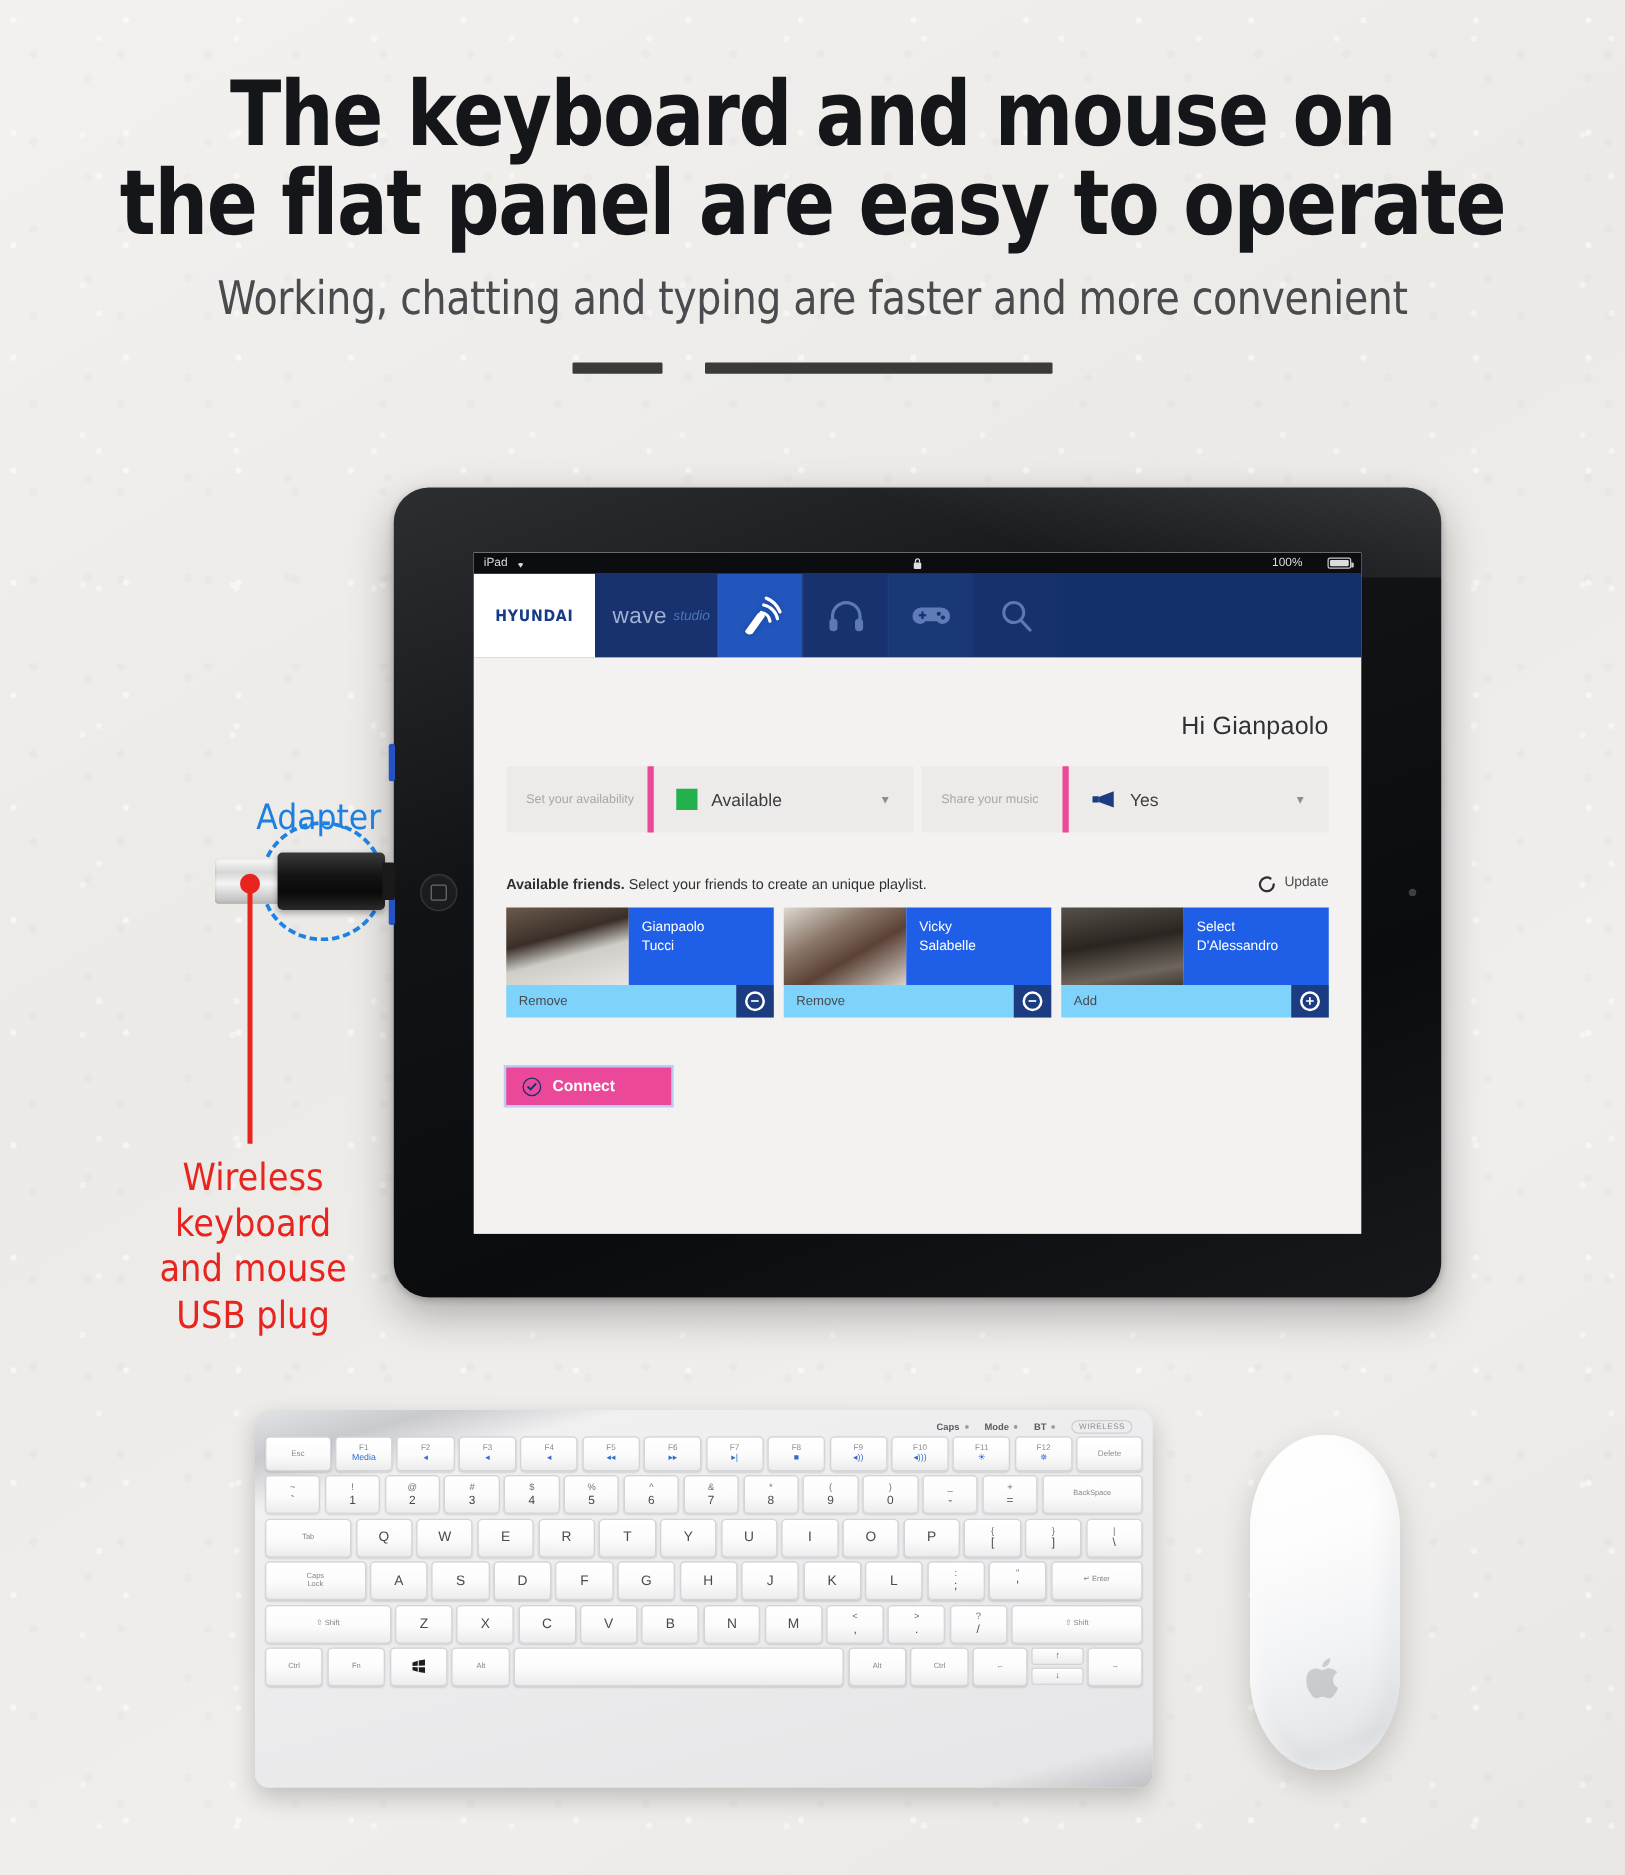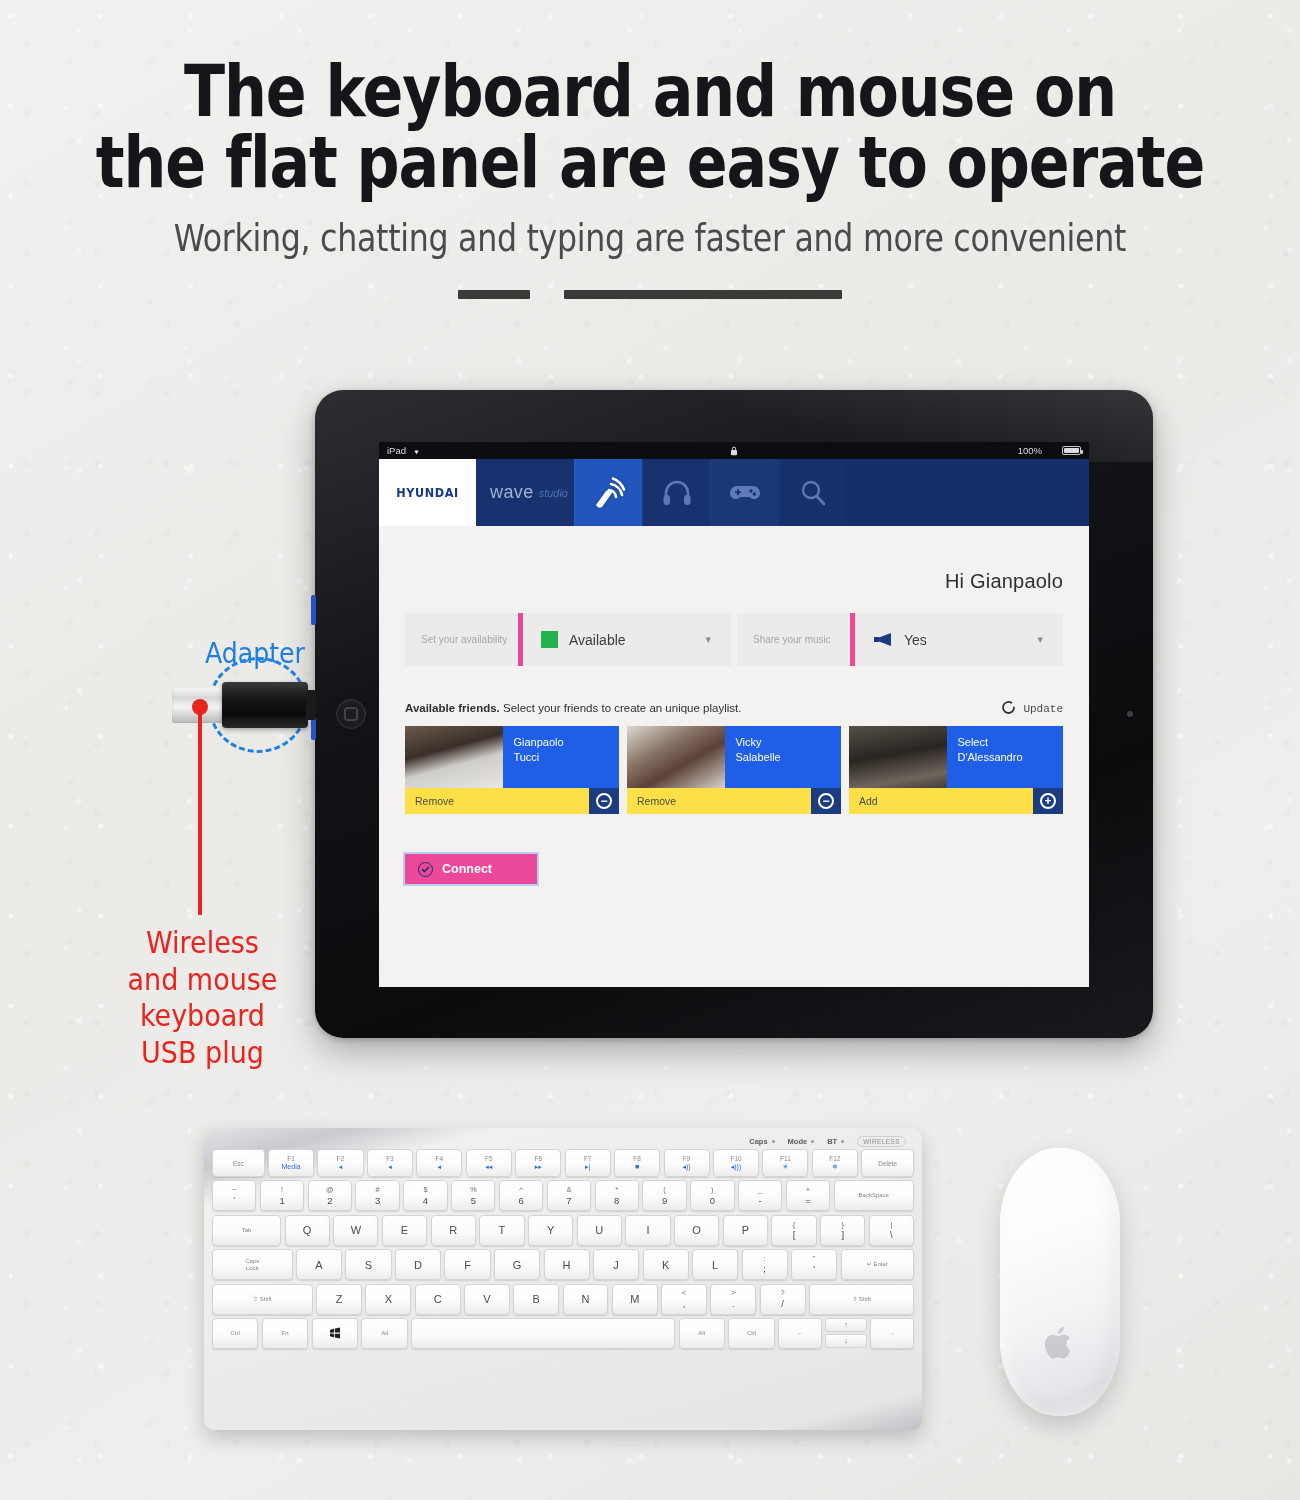--- a/index.html
+++ b/index.html
@@ -163,32 +163,32 @@
   .setting-value {
     flex: 1; display: flex; align-items: center; gap: 11px; padding-left: 18px;
     font-size: 14px; color: #3b3c3f;
   }
   .green-sq { width: 17px; height: 17px; background: #22b14c; }
   .caret { margin-left: auto; margin-right: 20px; color: #8e8e8e; font-size: 11px; }
 
   .friends-head { display: flex; align-items: center; margin-bottom: 11px; }
   .friends-text { font-size: 11.5px; color: #2f3033; }
   .friends-text b { font-weight: 700; }
-  .update-wrap { margin-left: auto; display: flex; align-items: flex-end; gap: 7px; font-family: Liberation Mono, monospace; }
+  .update-wrap { margin-left: auto; display: flex; align-items: flex-start; gap: 7px; }
   .update-lbl { font-size: 11px; color: #4a4b4e; }
 
   .cards { display: flex; gap: 8px; }
   .card { flex: 1; }
   .card-top { display: flex; height: 62px; }
   .card-photo { width: 46%; background-size: cover; background-position: center; }
   .card-name {
     flex: 1; background: #1f5fe8; color: #fff;
     font-size: 11px; line-height: 1.35; padding: 9px 0 0 10px;
   }
-  .card-bot { display: flex; height: 26px; background: #fde047; align-items: center; }
+  .card-bot { display: flex; height: 26px; background: #7dd3fc; align-items: center; }
   .card-action { font-size: 10.5px; color: #4a4b4e; padding-left: 10px; }
   .card-btn {
     margin-left: auto; width: 30px; height: 26px; background: #1b3c80;
     display: flex; align-items: center; justify-content: center;
   }
   .circ-btn {
     width: 16px; height: 16px; border-radius: 50%; border: 2px solid #fff;
     display: flex; align-items: center; justify-content: center;
     color: #fff; font-size: 12px; line-height: 1; font-weight: 700;
   }
@@ -512,22 +512,22 @@
 </div>
 
 <div class="adapter-label">Adapter</div>
 <div class="dash-circle"></div>
 <div class="usb-plug"></div>
 <div class="adapter-body"></div>
 <div class="red-dot"></div>
 <div class="red-line"></div>
 <div class="usb-label">
   <div>Wireless</div>
+  <div>keyboard</div>
   <div>and mouse</div>
-  <div>keyboard</div>
   <div>USB plug</div>
 </div>
 
 <div class="keyboard">
   <div class="kb-indicators">
     <span class="kb-ind">
       <span>Caps</span>
       <span class="dot"></span>
     </span>
     <span class="kb-ind">

